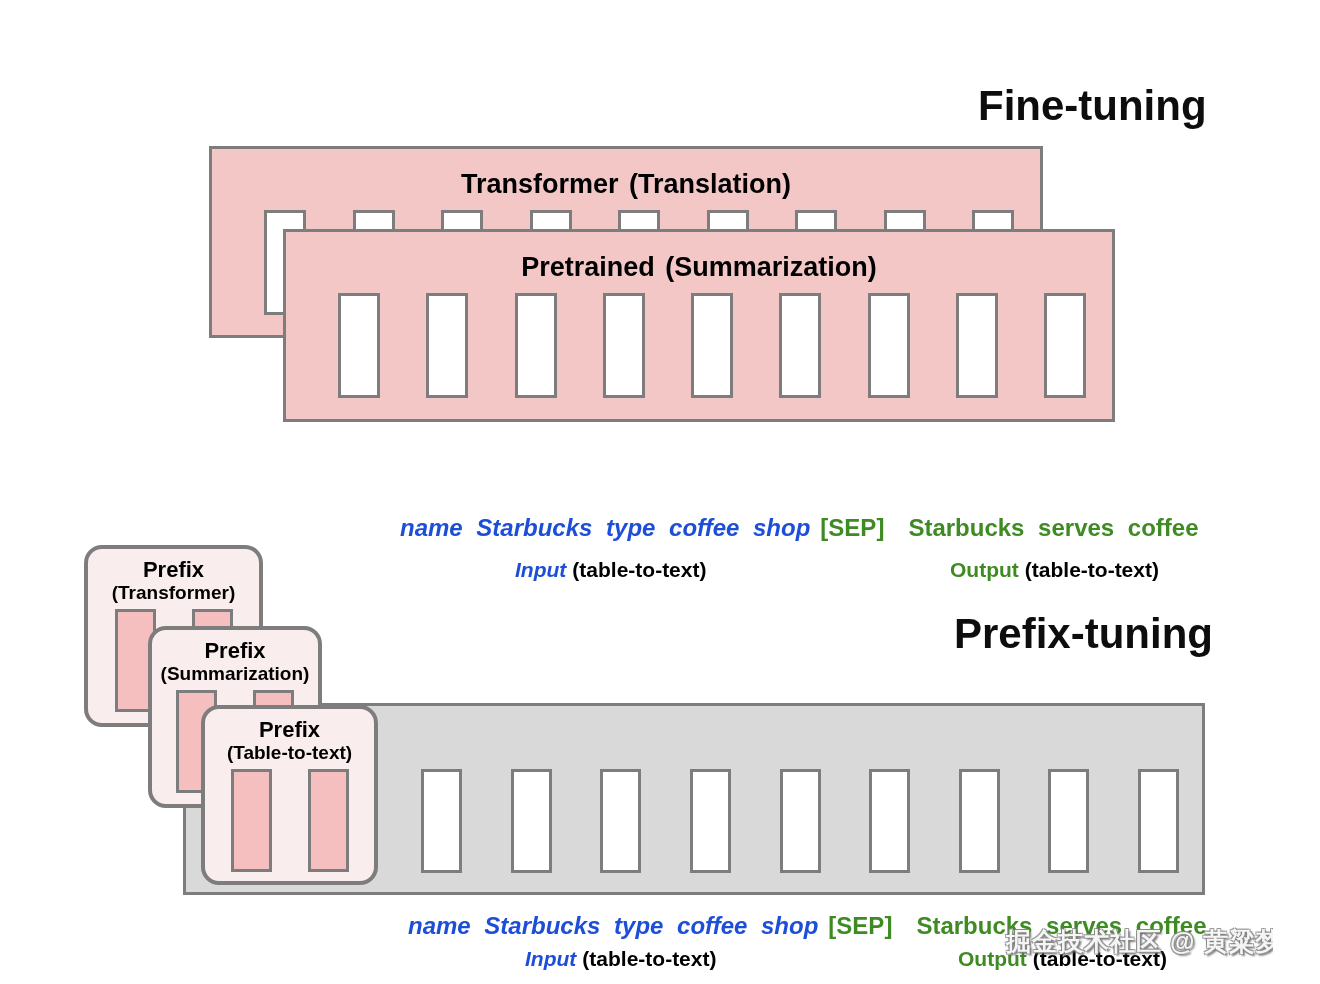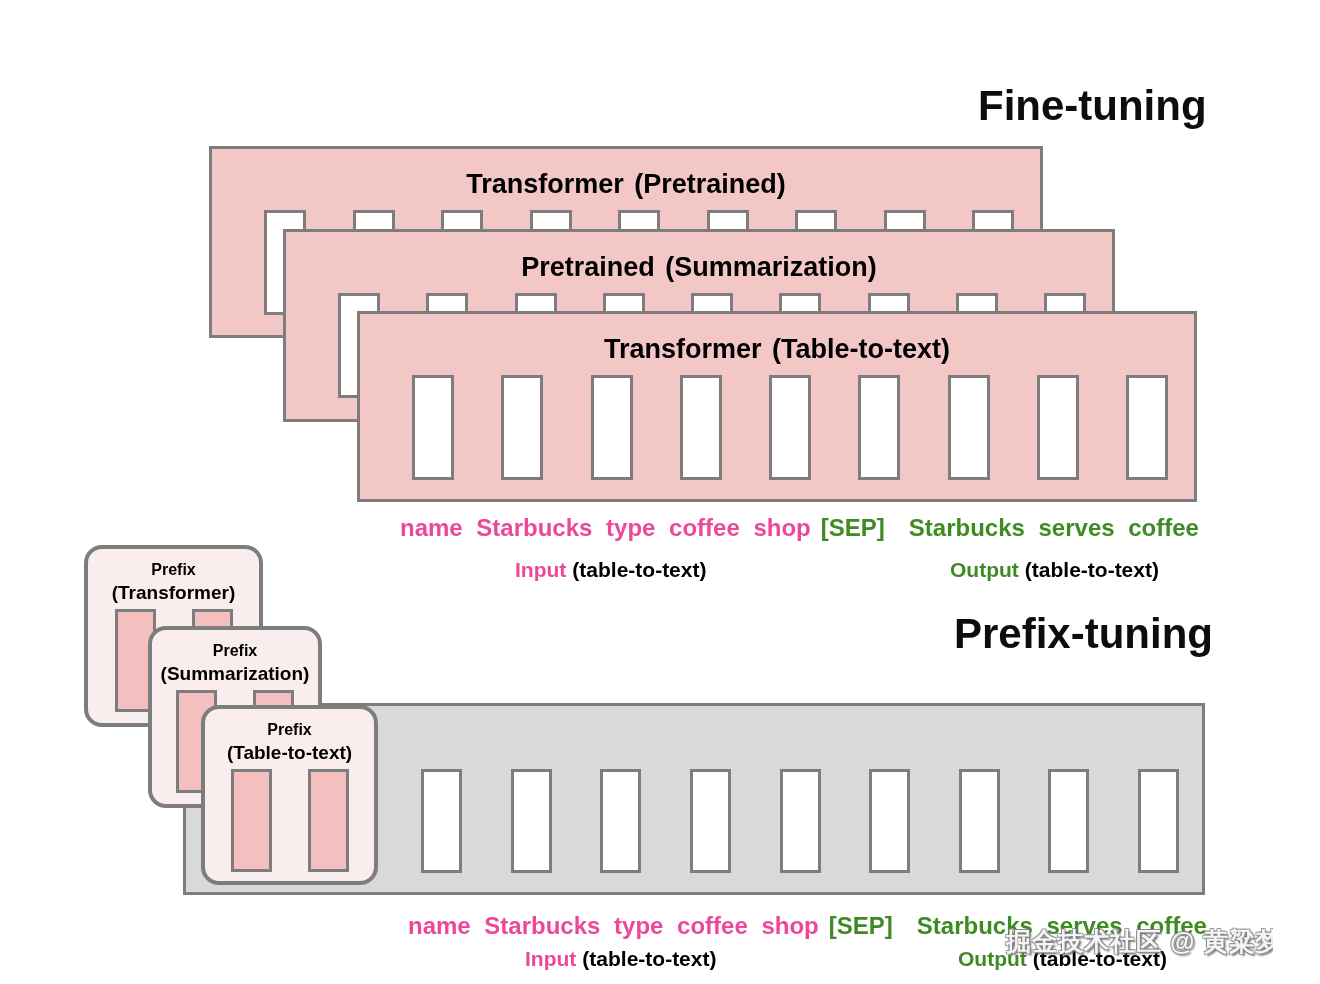--- a/index.html
+++ b/index.html
@@ -42,39 +42,39 @@
   #pt-box .token{width:41px;height:104px;}
 
   
   .prefix-box{
     position:absolute;background:#f9eded;border:4px solid #7d7d7d;
     border-radius:18px;box-sizing:border-box;text-align:center;color:#000;
   }
   #prefix-1{left:84px;top:545px;width:179px;height:182px;z-index:2;}
   #prefix-2{left:148px;top:626px;width:174px;height:182px;z-index:3;}
   #prefix-3{left:201px;top:705px;width:177px;height:180px;z-index:4;}
-  .prefix-title{font-weight:bold;font-size:16px;line-height:27px;margin-top:7px;}
+  .prefix-title{font-weight:bold;font-size:22px;line-height:27px;margin-top:7px;}
   .prefix-subtitle{font-weight:bold;font-size:19px;line-height:20px;}
   .prefix-token-row{
     position:absolute;left:0;right:0;top:60px;display:flex;
     justify-content:center;gap:36px;
   }
   .ptoken{
     width:41px;height:103px;background:#f5bfbf;border:3px solid #7d7d7d;
     box-sizing:border-box;
   }
 
   
   .sent-row{
     position:absolute;font-weight:bold;font-size:24px;white-space:nowrap;
     word-spacing:7px;z-index:5;
   }
   #ft-sent{left:400px;top:514px;}
   #pt-sent{left:408px;top:912px;}
-  .blue{color:#ec4899;}
+  .blue{color:#1d4ed8;font-style:italic;}
   .green{color:#3d8b22;}
   .sep-gap{margin-left:10px;}
   .out-gap{margin-left:24px;}
   .io-label{
     position:absolute;font-weight:bold;font-size:21px;white-space:nowrap;
     color:#000;z-index:5;
   }
   #ft-input-label{left:515px;top:558px;}
   #ft-output-label{left:950px;top:558px;}
   #pt-input-label{left:525px;top:947px;}
@@ -93,21 +93,21 @@
   }
 </style>
 </head>
 <body>
 
 <div class="canvas">
 
   <div class="section-title" id="fine-tuning-title">Fine-tuning</div>
 
   <div class="tbox" id="ft-box-1">
-    <div class="tbox-title">Transformer (Pretrained)</div>
+    <div class="tbox-title">Transformer (Translation)</div>
     <div class="token-row">
         <div class="token"></div>
         <div class="token"></div>
         <div class="token"></div>
         <div class="token"></div>
         <div class="token"></div>
         <div class="token"></div>
         <div class="token"></div>
         <div class="token"></div>
         <div class="token"></div>
@@ -122,34 +122,20 @@
         <div class="token"></div>
         <div class="token"></div>
         <div class="token"></div>
         <div class="token"></div>
         <div class="token"></div>
         <div class="token"></div>
         <div class="token"></div>
       </div>
   </div>
 
-  <div class="tbox" id="ft-box-3">
-    <div class="tbox-title">Transformer (Table-to-text)</div>
-    <div class="token-row">
-        <div class="token"></div>
-        <div class="token"></div>
-        <div class="token"></div>
-        <div class="token"></div>
-        <div class="token"></div>
-        <div class="token"></div>
-        <div class="token"></div>
-        <div class="token"></div>
-        <div class="token"></div>
-      </div>
-  </div>
 
   <div class="sent-row" id="ft-sent">
     <span class="blue">name Starbucks type coffee shop</span><span class="green sep-gap">[SEP]</span><span class="green out-gap">Starbucks serves coffee</span>
   </div>
 
   <div class="io-label" id="ft-input-label">
     <span class="blue">Input</span><span class="io-task">(table-to-text)</span>
   </div>
   <div class="io-label" id="ft-output-label">
     <span class="green">Output</span><span class="io-task">(table-to-text)</span>

